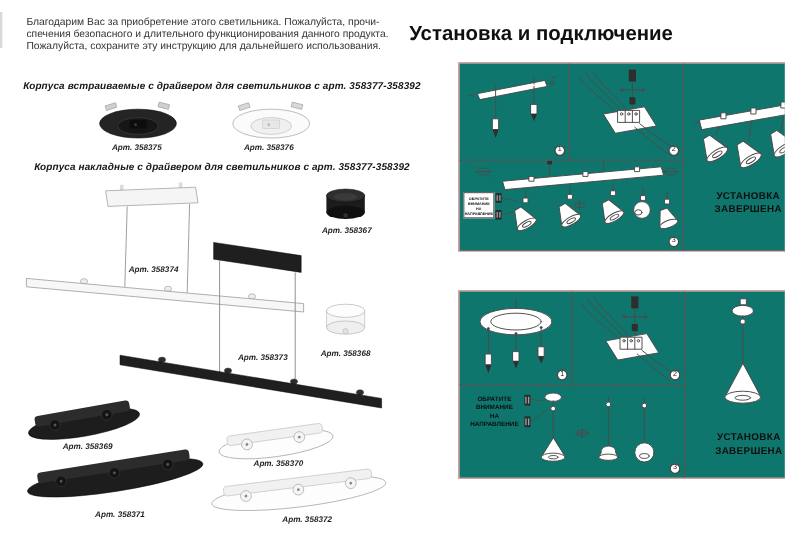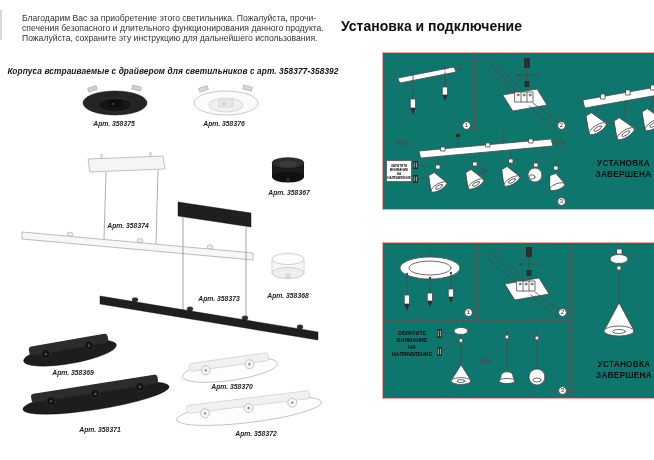--- a/index.html
+++ b/index.html
@@ -4,24 +4,24 @@
 <style>
   *{margin:0;padding:0;box-sizing:border-box;}
   html,body{width:654px;height:460px;}
   body{font-family:"Liberation Sans",sans-serif;background:#ffffff;color:#2b2b2b;overflow:hidden;}
   #page{position:relative;width:654px;height:356px;background:#fff;}
   .abs{position:absolute;}
   .edge{left:0;top:10px;width:2px;height:30px;background:#d9d9d9;}
   
   .intro{left:22px;top:14px;width:310px;font-size:8.6px;line-height:9.8px;color:#333;}
   .intro span{display:block;}
-  .sec-title{left:4px;width:338px;text-align:center;font-size:8.3px;font-weight:bold;font-style:italic;color:#151515;letter-spacing:.1px;}
+  .sec-title{left:16px;width:338px;text-align:center;font-size:8.3px;font-weight:bold;font-style:italic;color:#151515;letter-spacing:.1px;}
   .prod-label{font-size:6.8px;font-weight:bold;font-style:italic;color:#1d1d1d;text-align:center;width:44px;white-space:nowrap;}
   
-  .right-title{left:341px;top:18px;font-size:14px;font-weight:bold;color:#101010;}
+  .right-title{left:341px;top:18px;font-size:17px;font-weight:bold;color:#101010;}
   .panel{position:absolute;border:1px solid #fca5a5;background:#0f766e;margin-left:40px;}
   .cell{position:absolute;}
   .b-r{border-right:1px solid #555;}
   .b-b{border-bottom:1px solid #555;}
   .badge{position:absolute;right:3px;bottom:3px;width:9px;height:9px;border:1px solid #444;border-radius:50%;font-size:6px;line-height:7.5px;text-align:center;color:#222;background:#fff;}
   .done{position:absolute;left:0;width:100%;text-align:center;font-weight:bold;font-size:8.2px;line-height:10.5px;letter-spacing:.3px;color:#0e0e0e;}
   .done span{display:block;}
   .warn-big{position:absolute;left:5px;top:9px;width:48px;font-weight:bold;font-size:5.3px;line-height:6.9px;text-align:center;color:#0e0e0e;}
   .warn-big span{display:block;}
   .warn-tiny{position:absolute;left:3px;top:26px;width:26px;height:22px;border:1px solid #666;font-weight:bold;font-size:3.1px;line-height:4.1px;text-align:center;color:#0e0e0e;padding-top:2.5px;background:#fff;}
@@ -55,20 +55,21 @@
     <rect x="8" y="3" width="9" height="4" transform="rotate(-18 12 5)" fill="#d8d8d8" stroke="#9a9a9a" stroke-width=".5"></rect>
     <rect x="52" y="2" width="9" height="4" transform="rotate(14 56 4)" fill="#d8d8d8" stroke="#9a9a9a" stroke-width=".5"></rect>
     <ellipse cx="35" cy="19" rx="32" ry="12" fill="#fbfbfb" stroke="#b0b0b0" stroke-width=".7"></ellipse>
     <ellipse cx="35" cy="21" rx="17" ry="7" fill="#f0f0f0" stroke="#c2c2c2" stroke-width=".6"></ellipse>
     <rect x="28" y="16" width="14" height="7" fill="#e7e7e7" stroke="#c2c2c2" stroke-width=".4"></rect>
     <circle cx="33" cy="20" r="1.2" fill="#bdbdbd"></circle>
   </svg>
   <div class="abs prod-label" style="left:92px;top:120px">Арт. 358375</div>
   <div class="abs prod-label" style="left:202px;top:120px">Арт. 358376</div>
 
+  <div class="abs sec-title" style="top:134px">Корпуса накладные с драйвером для светильников с арт. 358377-358392</div>
 
   <svg class="art" style="left:0;top:146px" width="335" height="314" viewBox="0 0 335 314">
 
     <g>
       <rect x="100" y="8" width="3" height="5" fill="#dcdcdc"></rect>
       <rect x="149" y="6" width="3" height="5" fill="#dcdcdc"></rect>
       <polygon points="88,13 163,10 165,23 90,26" fill="#f5f5f5" stroke="#a8a8a8" stroke-width=".7"></polygon>
       <line x1="106" y1="26" x2="104" y2="93" stroke="#9a9a9a" stroke-width=".8"></line>
       <line x1="158" y1="24" x2="156" y2="98" stroke="#9a9a9a" stroke-width=".8"></line>
       <ellipse cx="70" cy="88.4" rx="3" ry="2.2" fill="#ececec" stroke="#9a9a9a" stroke-width=".5"></ellipse>

